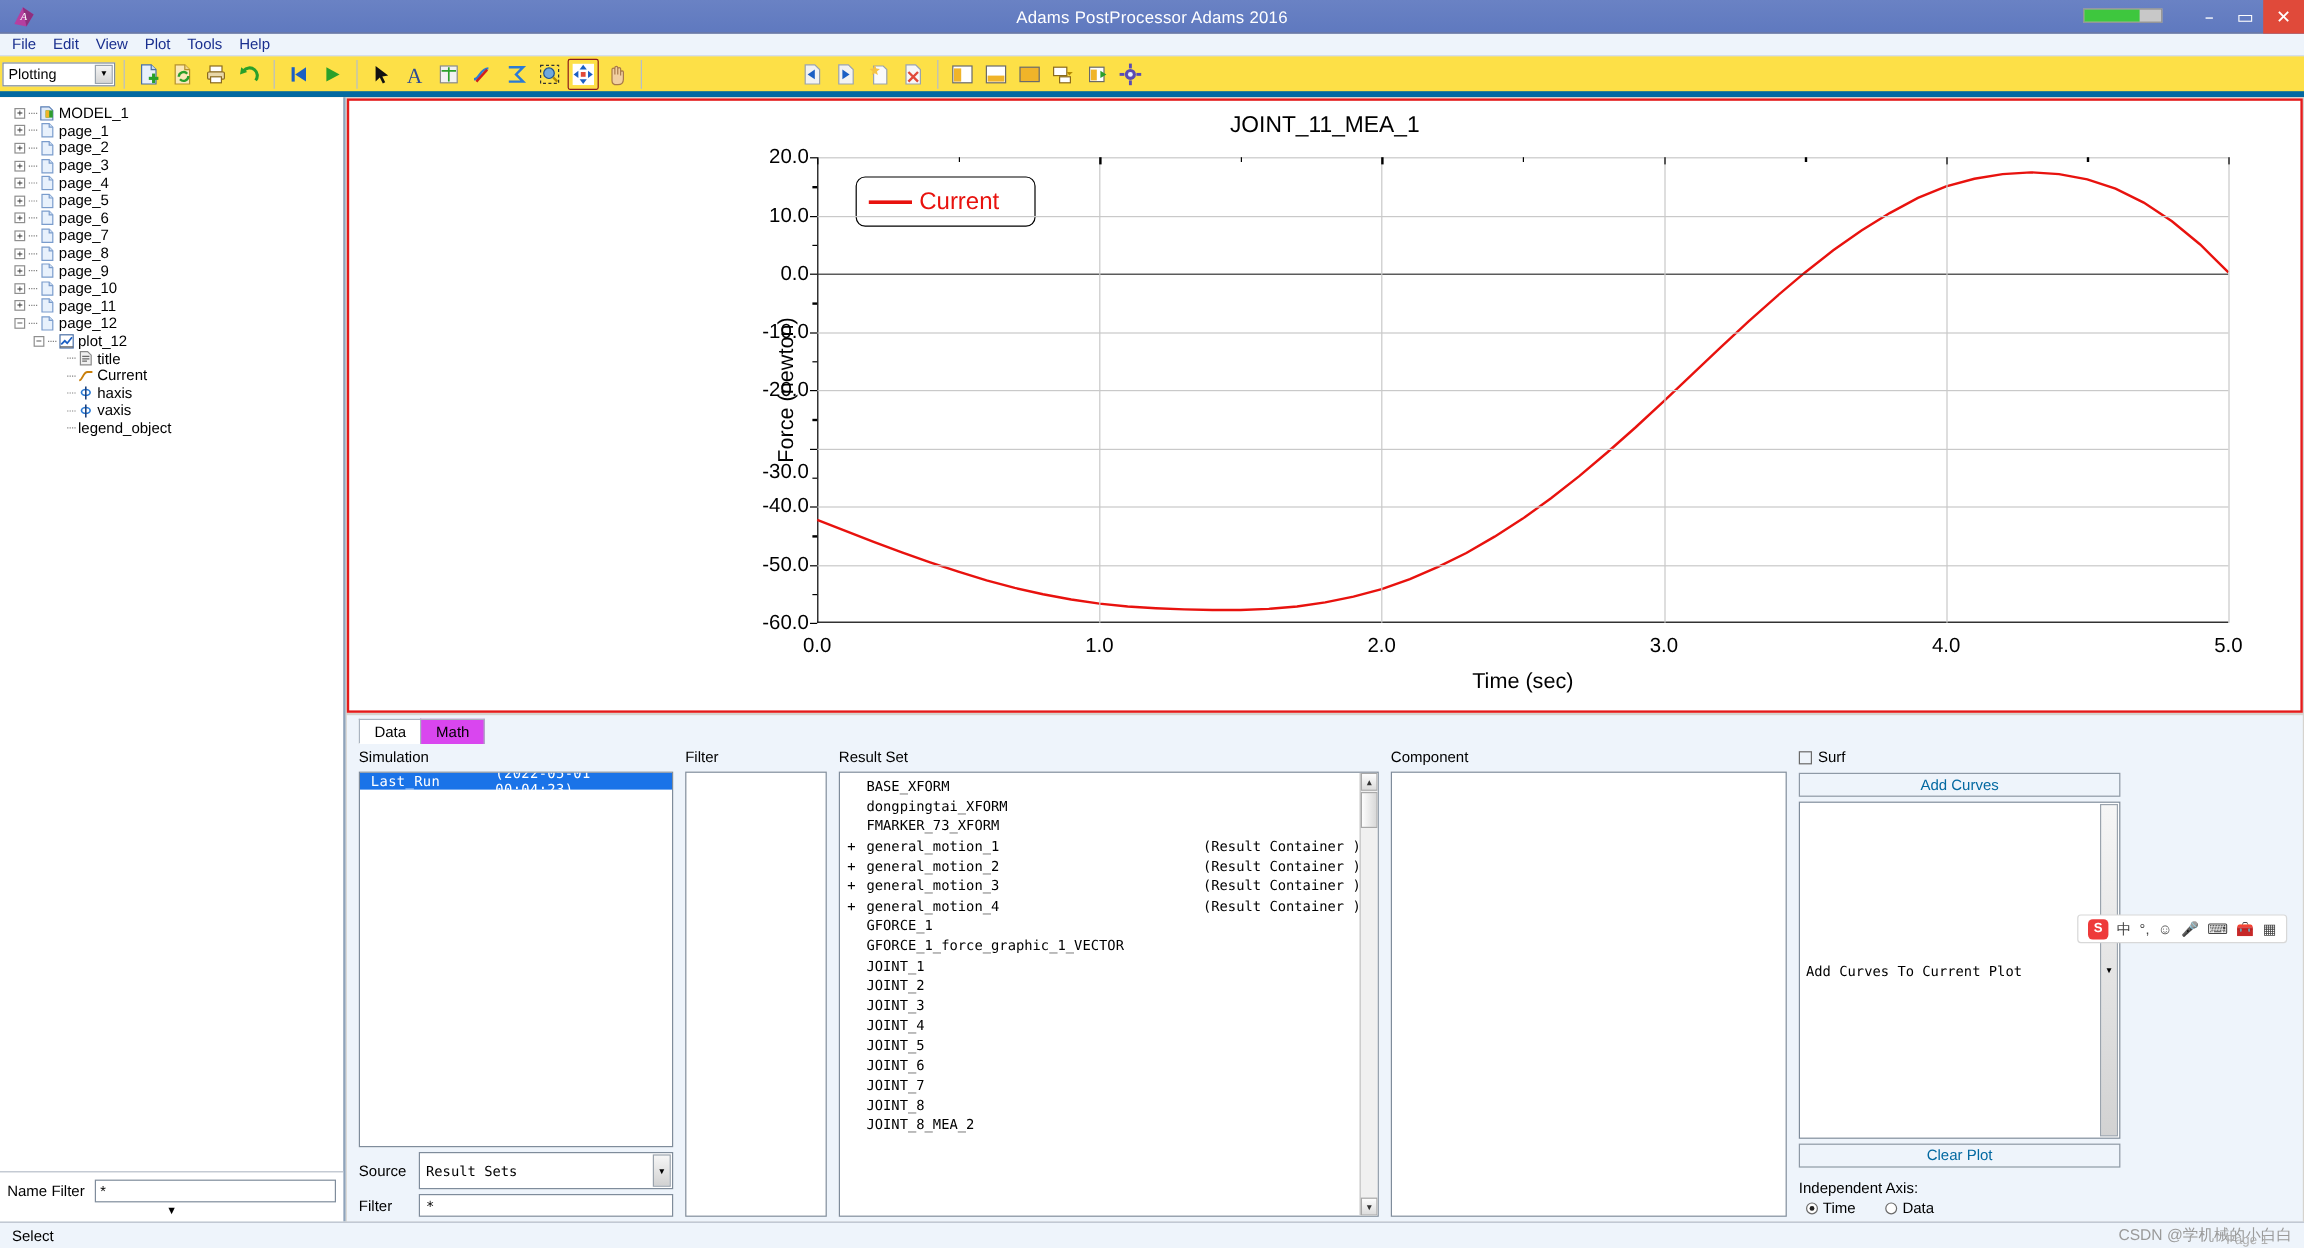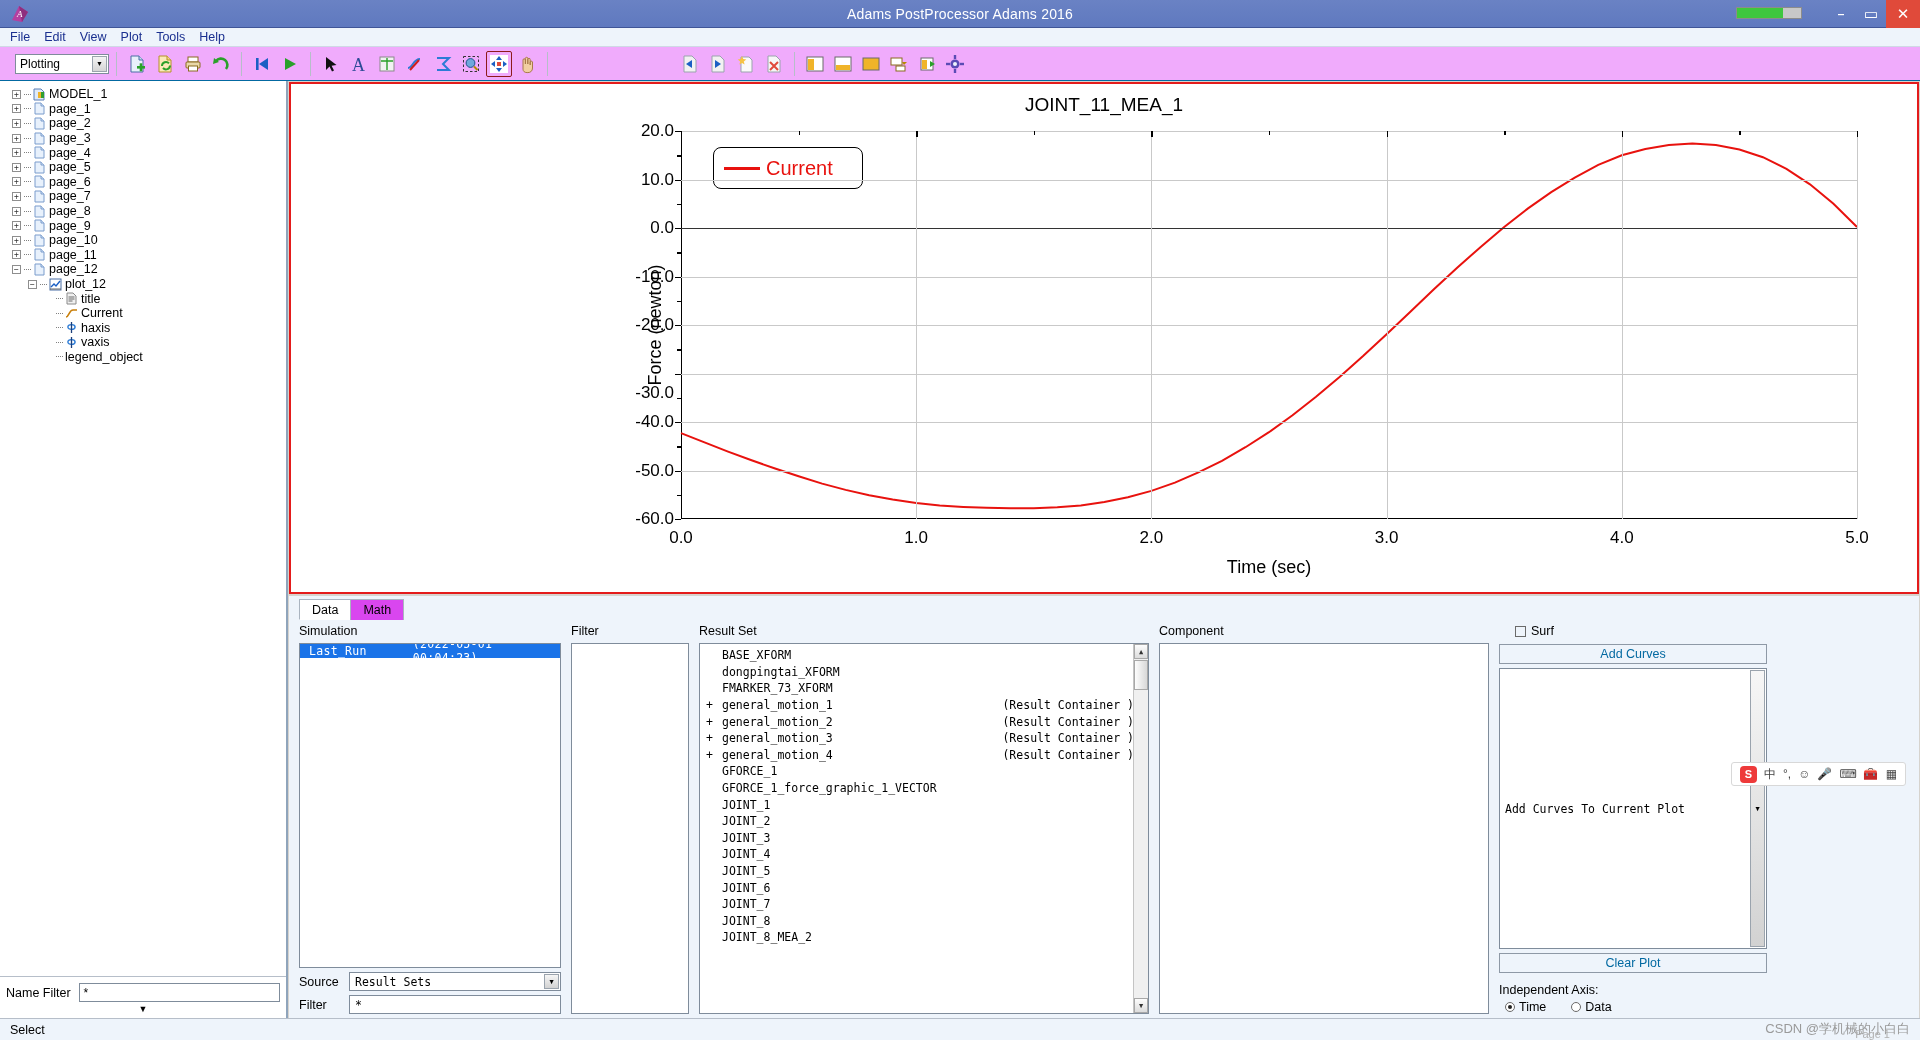--- a/index.html
+++ b/index.html
@@ -39,22 +39,22 @@
 
   
   .menubar {
     height:19px; background:#eef4fb; display:flex; align-items:center;
     padding-left:10px; gap:14px; border-bottom:1px solid #cfd9e5;
   }
   .menubar span { color:#1a2f8f; font-size:12.5px; cursor:default; }
 
   
   .toolbar {
-    height:34px; background:#f0abfc; display:flex; align-items:center;
-    padding-left:15px; border-bottom:1px solid #0369a1; gap:2px;
+    height:34px; background:#fde047; display:flex; align-items:center;
+    padding-left:2px; border-bottom:5px solid #0369a1; gap:2px;
   }
   .tsel {
     width:94px; height:20px; background:#fff; border:1px solid #7f8c9b;
     font-size:12px; display:flex; align-items:center; padding-left:4px;
     position:relative; color:#000;
   }
   .tsel .arrow {
     position:absolute; right:1px; top:1px; width:15px; height:16px;
     background:linear-gradient(#f4f4f4,#d5d5d5); border:1px solid #9aa3ad;
     display:flex; align-items:center; justify-content:center; font-size:7px;
@@ -195,36 +195,36 @@
   }
   .sb-arrow.bot { position:absolute; bottom:0; left:0; right:0; }
   .sb-thumb {
     position:absolute; top:16px; left:0; right:0; height:30px;
     background:linear-gradient(90deg,#fdfdfd,#d8d8d8); border:1px solid #a8a8a8;
   }
 
   .srcrow { display:flex; align-items:center; gap:6px; margin-top:4px; }
   .srcrow label { font-size:12.5px; width:44px; color:#000; }
   .combo {
-    flex:1; height:19px; background:#fff; border:1px solid #7f8c9b;
+    flex:1; height:31px; background:#fff; border:1px solid #7f8c9b;
     font-size:11.5px; font-family:"DejaVu Sans Mono", monospace;
     display:flex; align-items:center; padding-left:5px; position:relative; color:#000;
   }
   .combo .arrow {
     position:absolute; right:1px; top:1px; bottom:1px; width:15px;
     background:linear-gradient(#f6f6f6,#d2d2d2); border:1px solid #9aa3ad;
     display:flex; align-items:center; justify-content:center; font-size:7px;
   }
   .filter-in {
     flex:1; height:19px; background:#fff; border:1px solid #7f8c9b;
     font-size:11.5px; font-family:"DejaVu Sans Mono", monospace;
     display:flex; align-items:center; padding-left:5px; color:#000;
   }
 
-  .chk { display:flex; align-items:center; gap:5px; font-size:12.5px; margin-bottom:6px; color:#000;margin-left:16px; }
+  .chk { display:flex; align-items:center; gap:5px; font-size:12.5px; margin-bottom:6px; color:#000; }
   .chk .box { width:11px; height:11px; border:1px solid #6a6a6a; background:#eef4fb; }
   .btn {
     height:20px; background:#eef4fb; border:1px solid #8e99a6;
     display:flex; align-items:center; justify-content:center;
     font-size:12.5px; margin-bottom:4px; color:#0369a1;
   }
   .combo-wide { margin-bottom:4px; }
   .indep-label { font-size:12.5px; margin:6px 0 3px 0; color:#000; }
   .radio-row { display:flex; align-items:center; gap:25px; font-size:12.5px; padding-left:6px; color:#000; }
   .radio { display:flex; align-items:center; gap:4px; }

